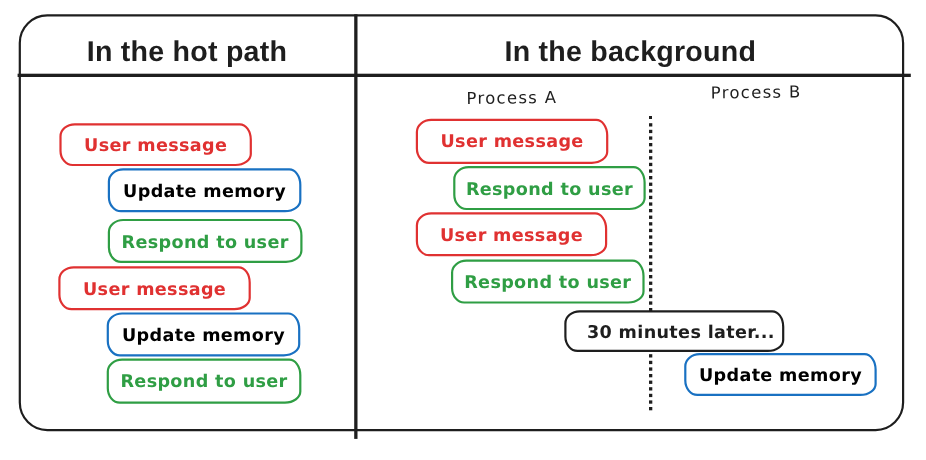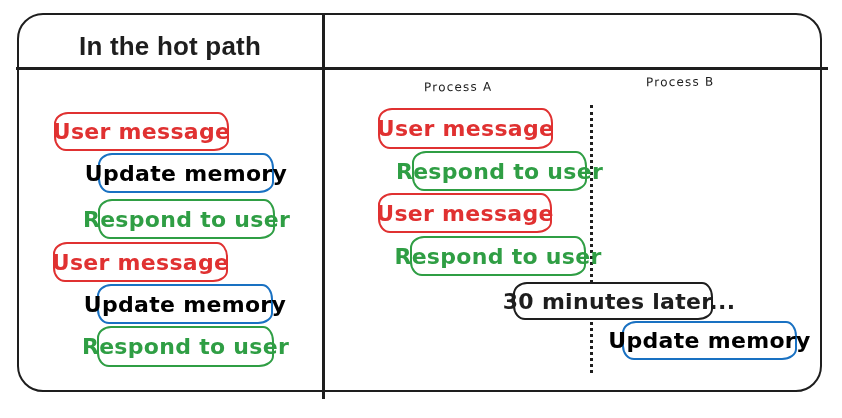--- a/index.html
+++ b/index.html
@@ -43,21 +43,21 @@
     font-weight: 600;
     letter-spacing: 0.2px;
     text-align: center;
     color: #1e1e1e;
     white-space: nowrap;
   }
   .title-hot { left: 20px; width: 300px; }
   .title-bg  { left: 325px; width: 496px; }
   .process-label {
     position: absolute;
-    font-size: 12px;
+    font-size: 15px;
     font-weight: 400;
     letter-spacing: 1.2px;
     color: #1e1e1e;
     white-space: nowrap;
     transform: rotate(-0.6deg);
   }
   .proc-a { left: 424px; top: 80px; }
   .proc-b { left: 646px; top: 75px; }
   
   .dotted-line {
@@ -68,21 +68,21 @@
   }
   
   .box {
     position: absolute;
     display: flex;
     align-items: center;
     justify-content: center;
     background: #ffffff;
     border-width: 2.3px;
     border-style: solid;
-    font-size: 22px;
+    font-size: 16px;
     font-weight: 600;
     letter-spacing: 0.3px;
     white-space: nowrap;
     border-radius: 14px 11px 15px 12px / 12px 15px 11px 14px;
   }
   .box.red   { border-color: #e03131; color: #e03131; }
   .box.blue  { border-color: #1971c2; color: #000000; }
   .box.green { border-color: #2f9e44; color: #2f9e44; }
   .box.ink   { border-color: #1e1e1e; color: #1e1e1e; padding-left: 12px; }
 
@@ -105,20 +105,21 @@
 </head>
 <body>
 
 <div id="canvas">
 
   <div class="outer-frame"></div>
   <div class="col-divider"></div>
   <div class="header-divider"></div>
 
   <div class="panel-title title-hot">In the hot path</div>
+  <div class="panel-title title-bg">In the background</div>
 
   <div class="box red hp1">User message</div>
   <div class="box blue hp2">Update memory</div>
   <div class="box green hp3">Respond to user</div>
   <div class="box red hp4">User message</div>
   <div class="box blue hp5">Update memory</div>
   <div class="box green hp6">Respond to user</div>
 
   <div class="process-label proc-a">Process A</div>
   <div class="process-label proc-b">Process B</div>

